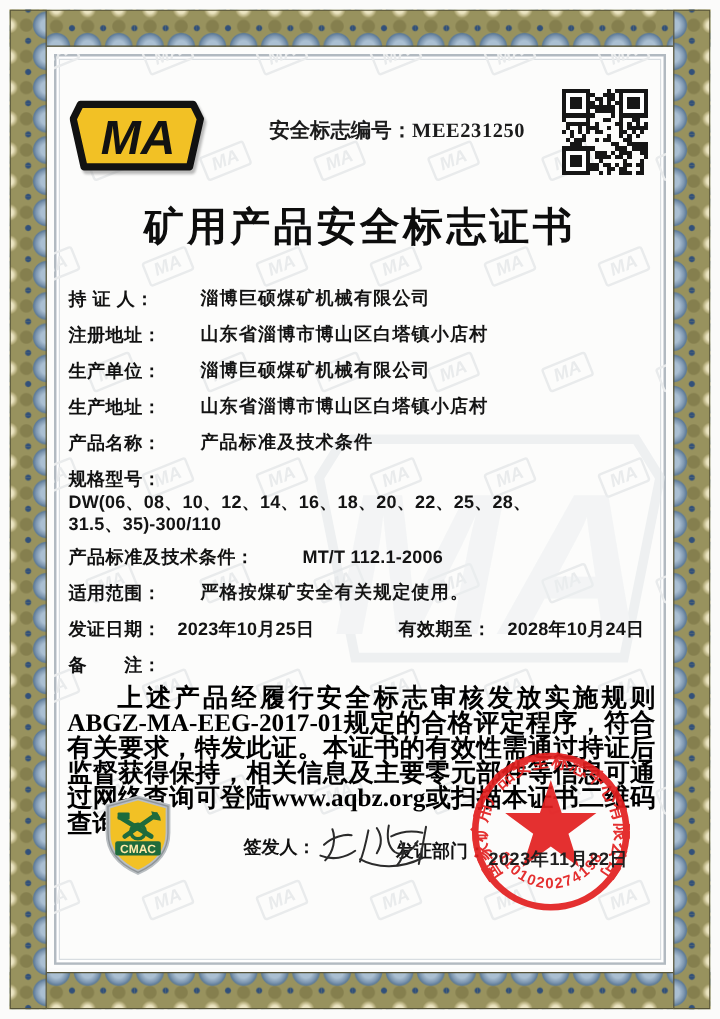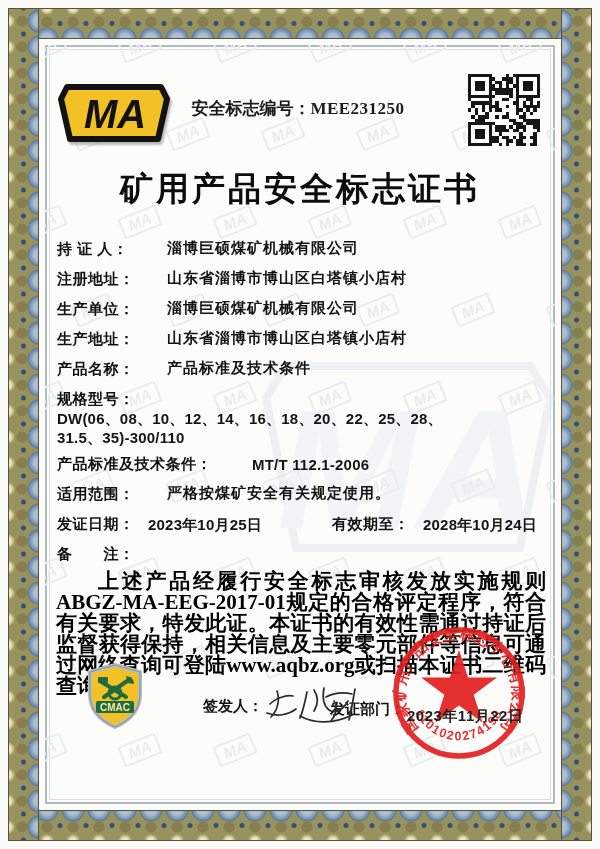--- a/index.html
+++ b/index.html
@@ -33,21 +33,21 @@
 
   
   #wm-layer { position:absolute; inset:45px; overflow:hidden; z-index:1; pointer-events:none; }
   .wm-tile { position:absolute; width:40px; height:22px; border:2px solid #e9ebec; border-radius:3px;
     color:#e9ebec; font-weight:bold; font-style:italic; font-size:15px; text-align:center; line-height:18px;
     transform:rotate(-22deg); }
   .big-wm { position:absolute; left:258px; top:332px; z-index:1; opacity:.55; pointer-events:none; }
 
   
   .ma-logo { position:absolute; left:58px; top:78px; z-index:4; filter:drop-shadow(2px 3px 1px rgba(130,130,130,.55)); }
-  .mark-no { position:absolute; left:153px; top:97px; width:290px; text-align:center; z-index:4;
+  .mark-no { position:absolute; left:186px; top:97px; width:290px; text-align:center; z-index:4;
     font-family:"Liberation Serif", serif; font-size:17px; color:#1c1c1c; font-weight:600; }
   .mark-no .val { font-family:"Liberation Serif", serif; letter-spacing:.5px; }
   .qr-box { position:absolute; left:468px; top:74px; width:72px; height:72px; z-index:4; }
 
   .cert-title { position:absolute; left:0; right:0; top:167px; text-align:center; z-index:4;
     font-family:"Liberation Serif", serif; font-weight:900; font-size:33px; letter-spacing:3px; color:#0d0d0d; }
 
   
   .fields { position:absolute; left:57px; right:52px; top:240px; z-index:4; }
   .frow { display:flex; align-items:flex-start; margin-bottom:11px; }

